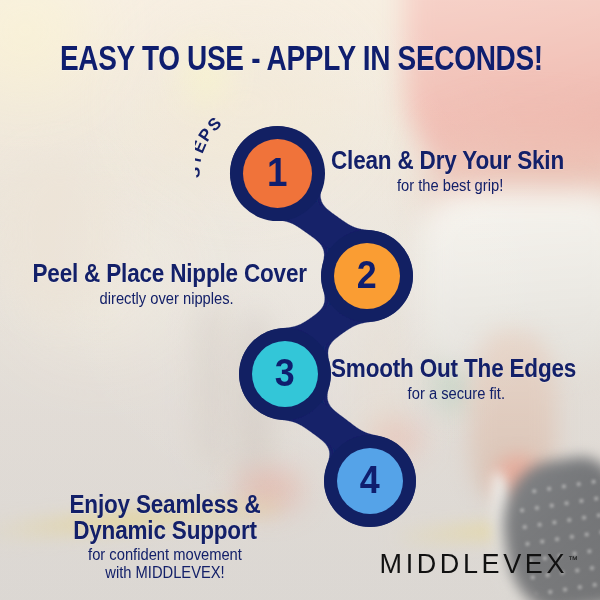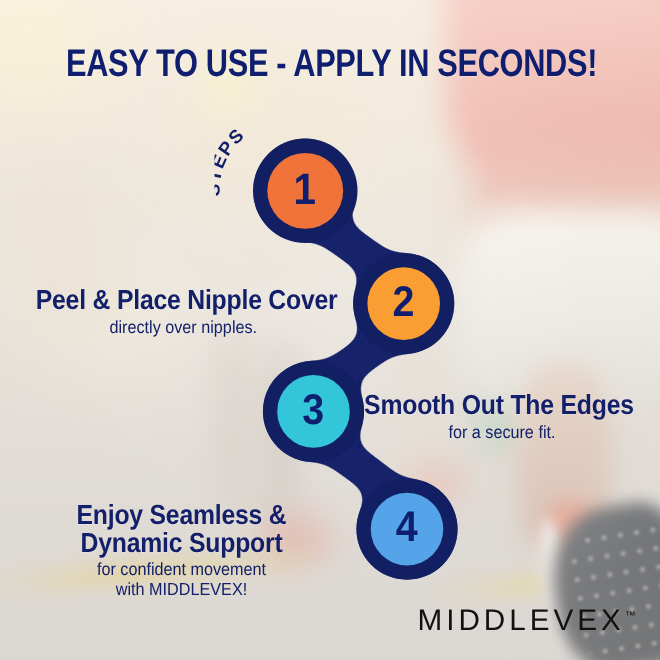--- a/index.html
+++ b/index.html
@@ -137,21 +137,21 @@
     font-weight:bold;font-size:25px;line-height:1.02;
     transform:scaleX(.90);letter-spacing:-.2px;white-space:nowrap;
     text-shadow:0 1px 0 rgba(255,255,255,.25);
   }
   .step-sub{
     font-size:16px;line-height:1.12;font-weight:normal;
     transform:scaleX(.92);white-space:nowrap;margin-top:3px;
   }
   .ta-left{text-align:left;transform-origin:left center;}
   .ta-right{text-align:center;transform-origin:right center;}
-  .ta-center{text-align:center;transform-origin:center center;}
+  .ta-center{text-align:center;transform-origin:center center;margin-top:36px;}
   .ta-left .step-head,.ta-left .step-sub{transform-origin:left center;}
   .ta-right .step-head,.ta-right .step-sub{transform-origin:right center;}
   .ta-center .step-head,.ta-center .step-sub{transform-origin:center center;}
 
   #text1{left:331px;top:148px;}
   #text1 .step-sub{margin-left:0;text-align:center;}
   #text2{right:293px;top:261px;}
   #text3{left:331px;top:356px;}
   #text3 .step-sub{text-align:center;}
   #text4{left:0px;right:270px;top:456px;}
@@ -234,20 +234,24 @@
   <div class="node" id="node2" style="background:#FA9D33;">
     <span>2</span>
   </div>
   <div class="node" id="node3" style="background:#33C6D8;">
     <span>3</span>
   </div>
   <div class="node" id="node4" style="background:#55A3E8;">
     <span>4</span>
   </div>
 
+  <div class="step-text ta-left" id="text1">
+    <div class="step-head">Clean &amp; Dry Your Skin</div>
+    <div class="step-sub">for the best grip!</div>
+  </div>
 
   <div class="step-text ta-right" id="text2">
     <div class="step-head">Peel &amp; Place Nipple Cover</div>
     <div class="step-sub">directly over nipples.</div>
   </div>
 
   <div class="step-text ta-left" id="text3">
     <div class="step-head">Smooth Out The Edges</div>
     <div class="step-sub">for a secure fit.</div>
   </div>

